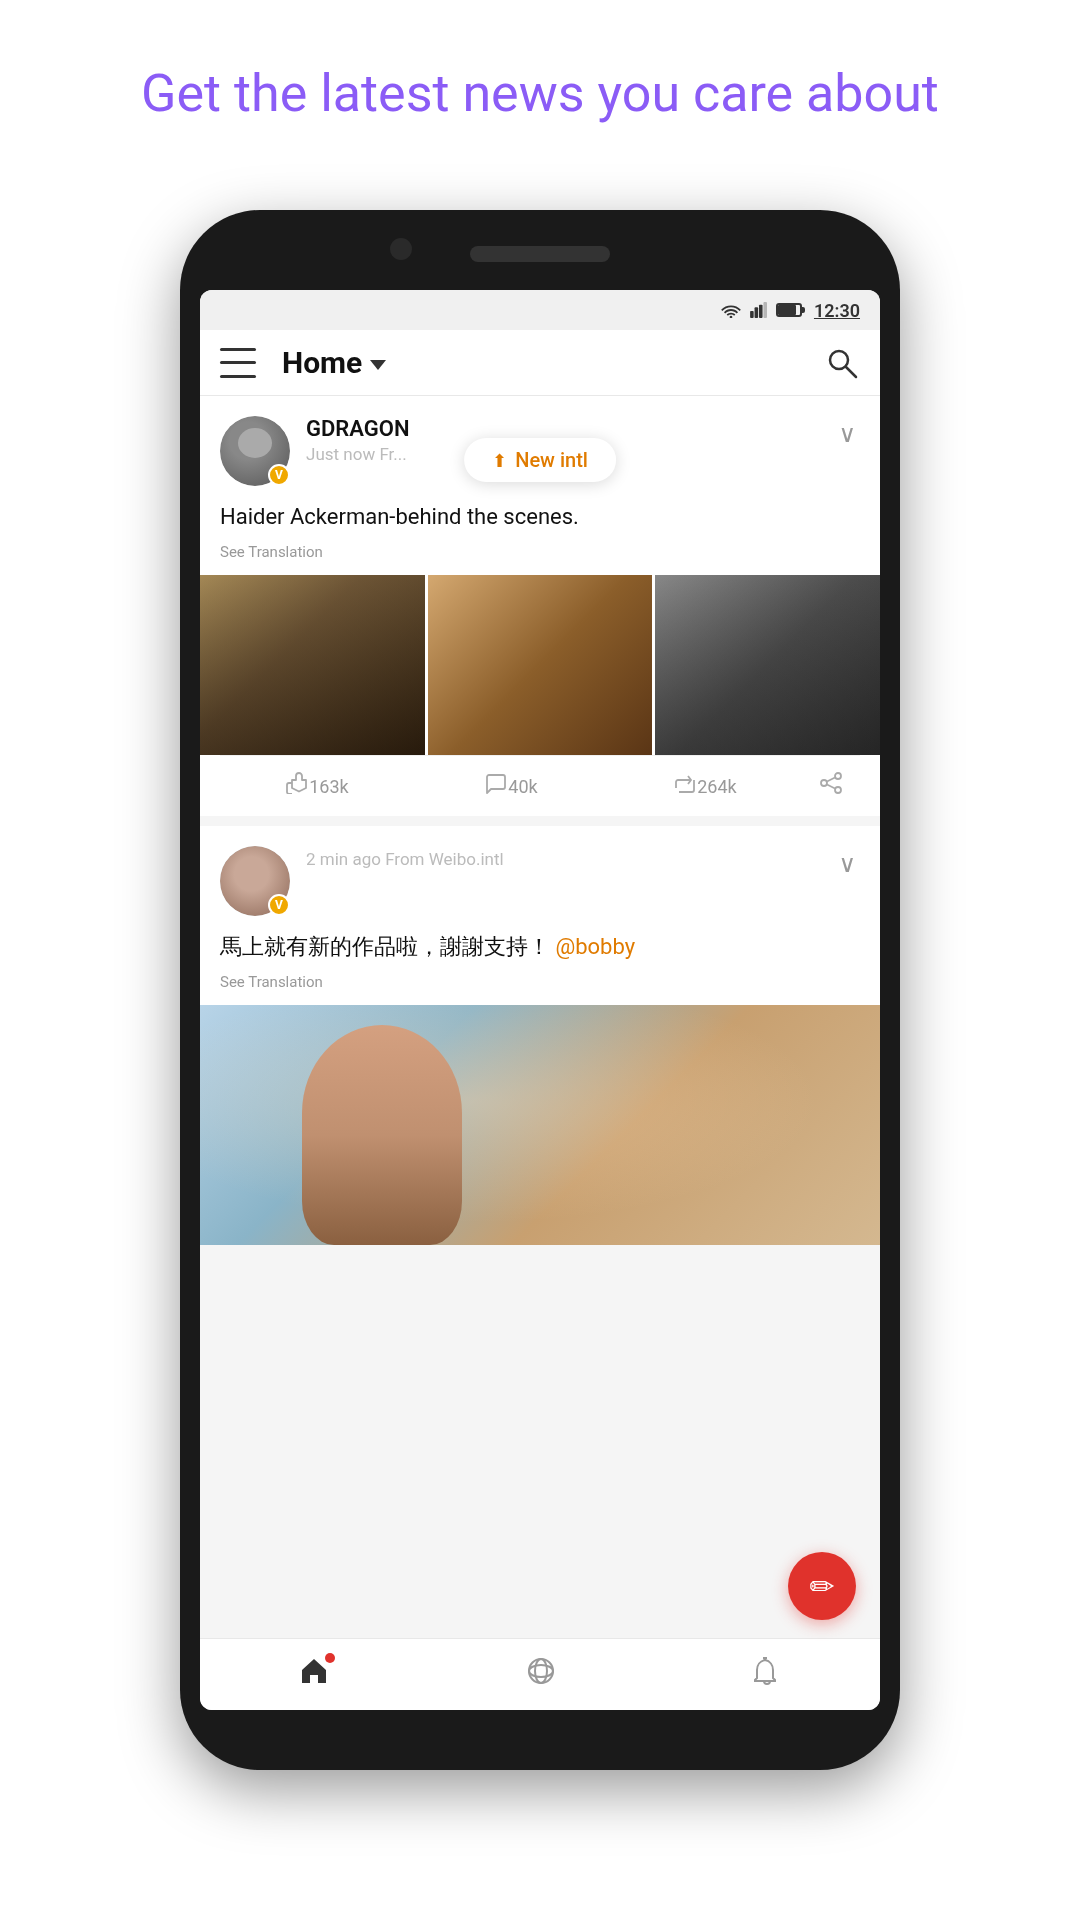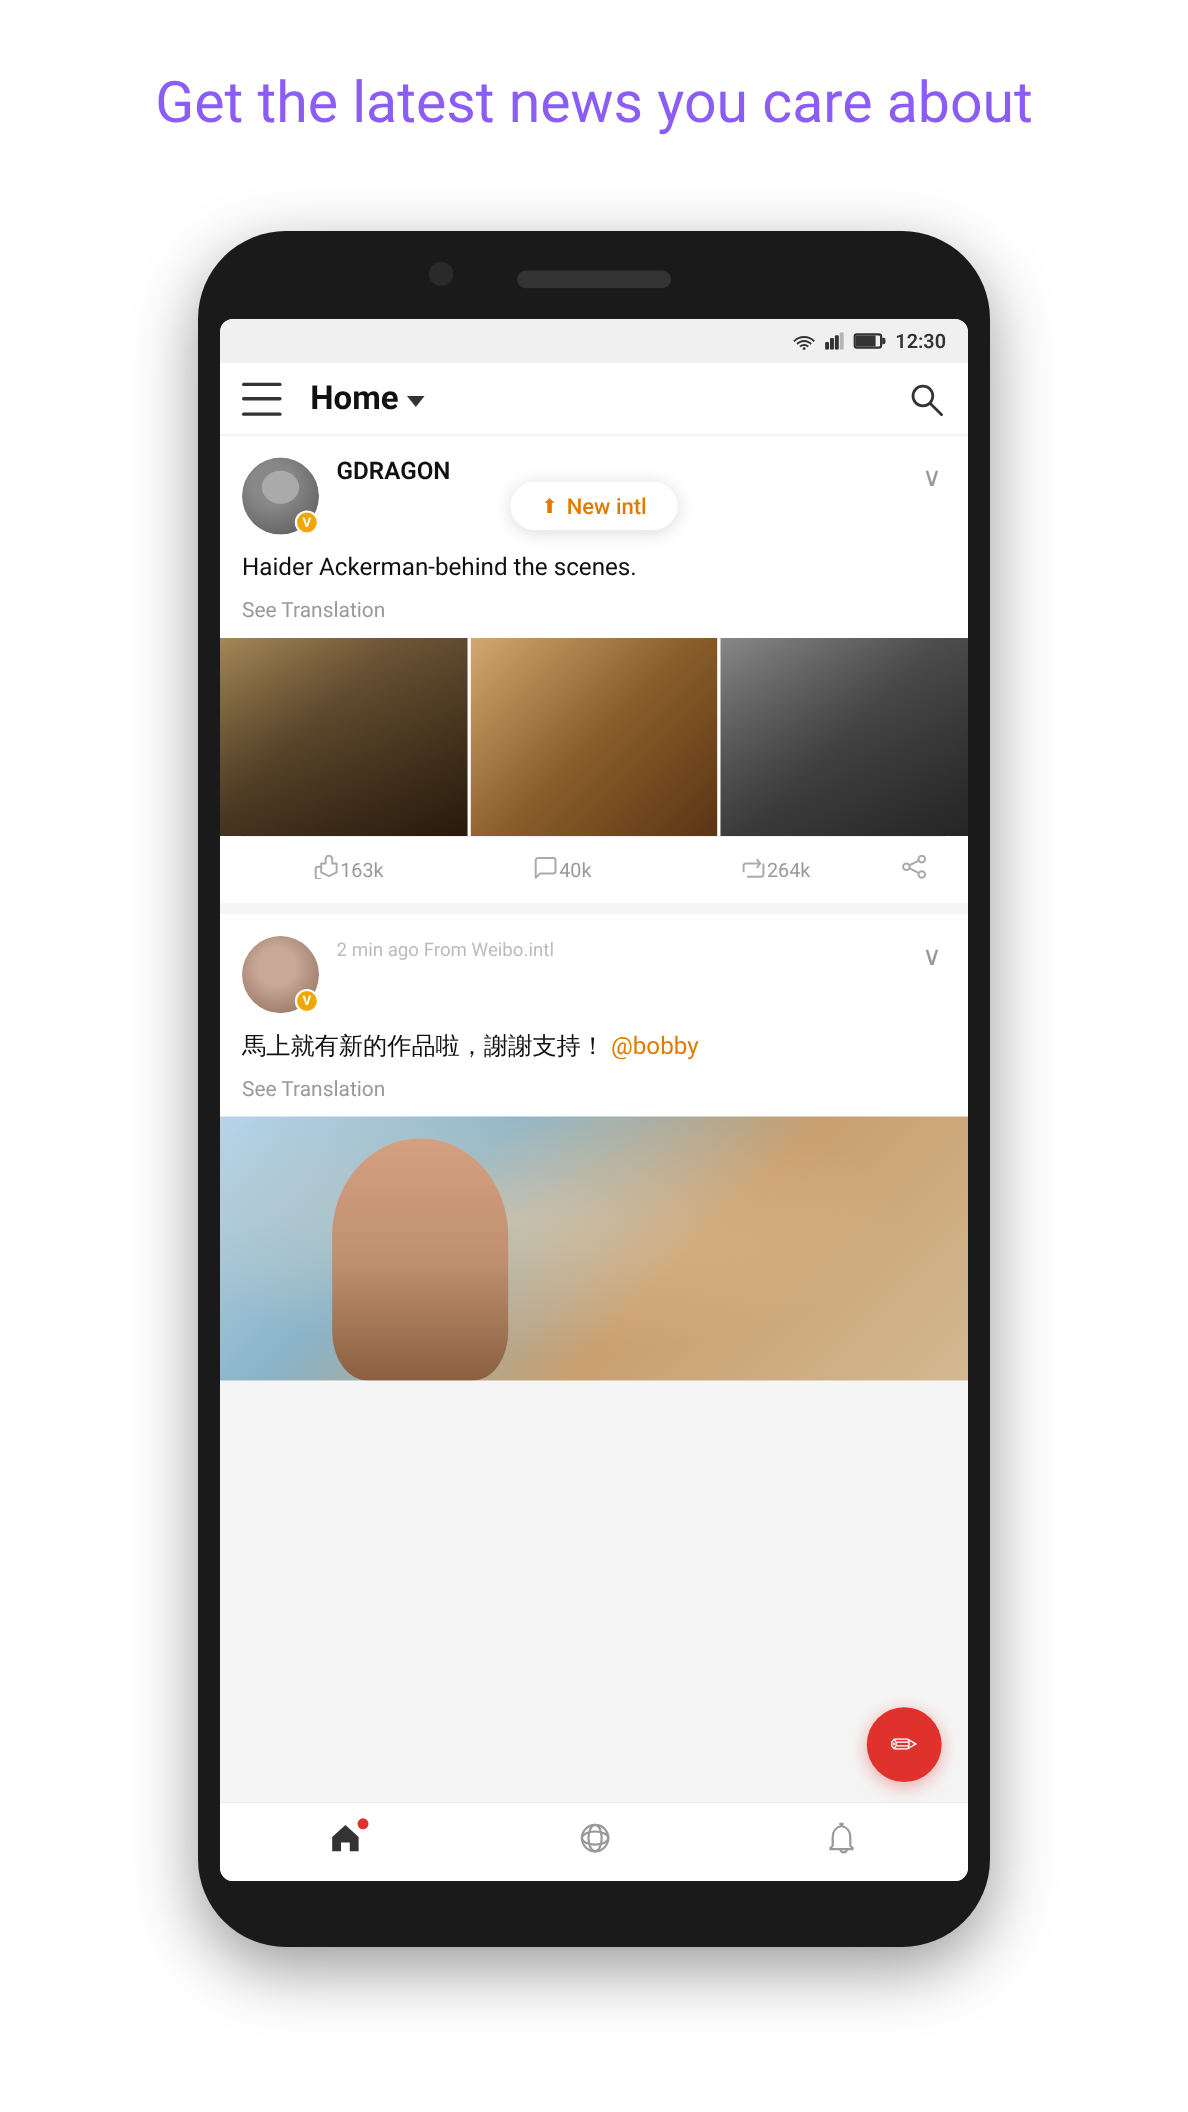--- a/index.html
+++ b/index.html
@@ -121,20 +121,21 @@
       width: 80%;
       height: 100%;
       background: #333;
       border-radius: 1px;
     }
     .status-time {
       font-size: 18px;
       font-weight: 600;
       color: #333;
       margin-left: 4px;
+      text-decoration: underline;
     }
 
     
     .app-header {
       background: #fff;
       height: 66px;
       display: flex;
       align-items: center;
       padding: 0 20px;
       border-bottom: 1px solid #e8e8e8;
@@ -279,21 +280,21 @@
     .post-content {
       font-size: 22px;
       color: #111;
       line-height: 1.5;
       margin-bottom: 10px;
     }
     .post-mention {
       color: #e07b00;
     }
     .see-translation {
-      font-size: 19px;
+      font-size: 15px;
       color: #999;
       margin-bottom: 14px;
       cursor: pointer;
     }
 
     
     .img-grid-3 {
       display: grid;
       grid-template-columns: 1fr 1fr 1fr;
       gap: 3px;
@@ -526,20 +527,23 @@
       <div class="post-card">
         <div class="post-header">
           <div class="avatar-wrap">
             <div class="avatar">
               <div class="avatar-img-gd"></div>
             </div>
             <div class="verified-badge">V</div>
           </div>
           <div class="post-meta">
             <div class="post-username">GDRAGON</div>
+            <div class="post-time">
+              <span>Just now</span> <span>Fr...</span>
+            </div>
           </div>
           <div class="expand-btn">∨</div>
         </div>
 
         <div class="post-content">Haider Ackerman-behind the scenes.</div>
         <div class="see-translation">See Translation</div>
 
         <div class="img-grid-3">
           <div class="img-cell img-cell-1"></div>
           <div class="img-cell img-cell-2"></div>

